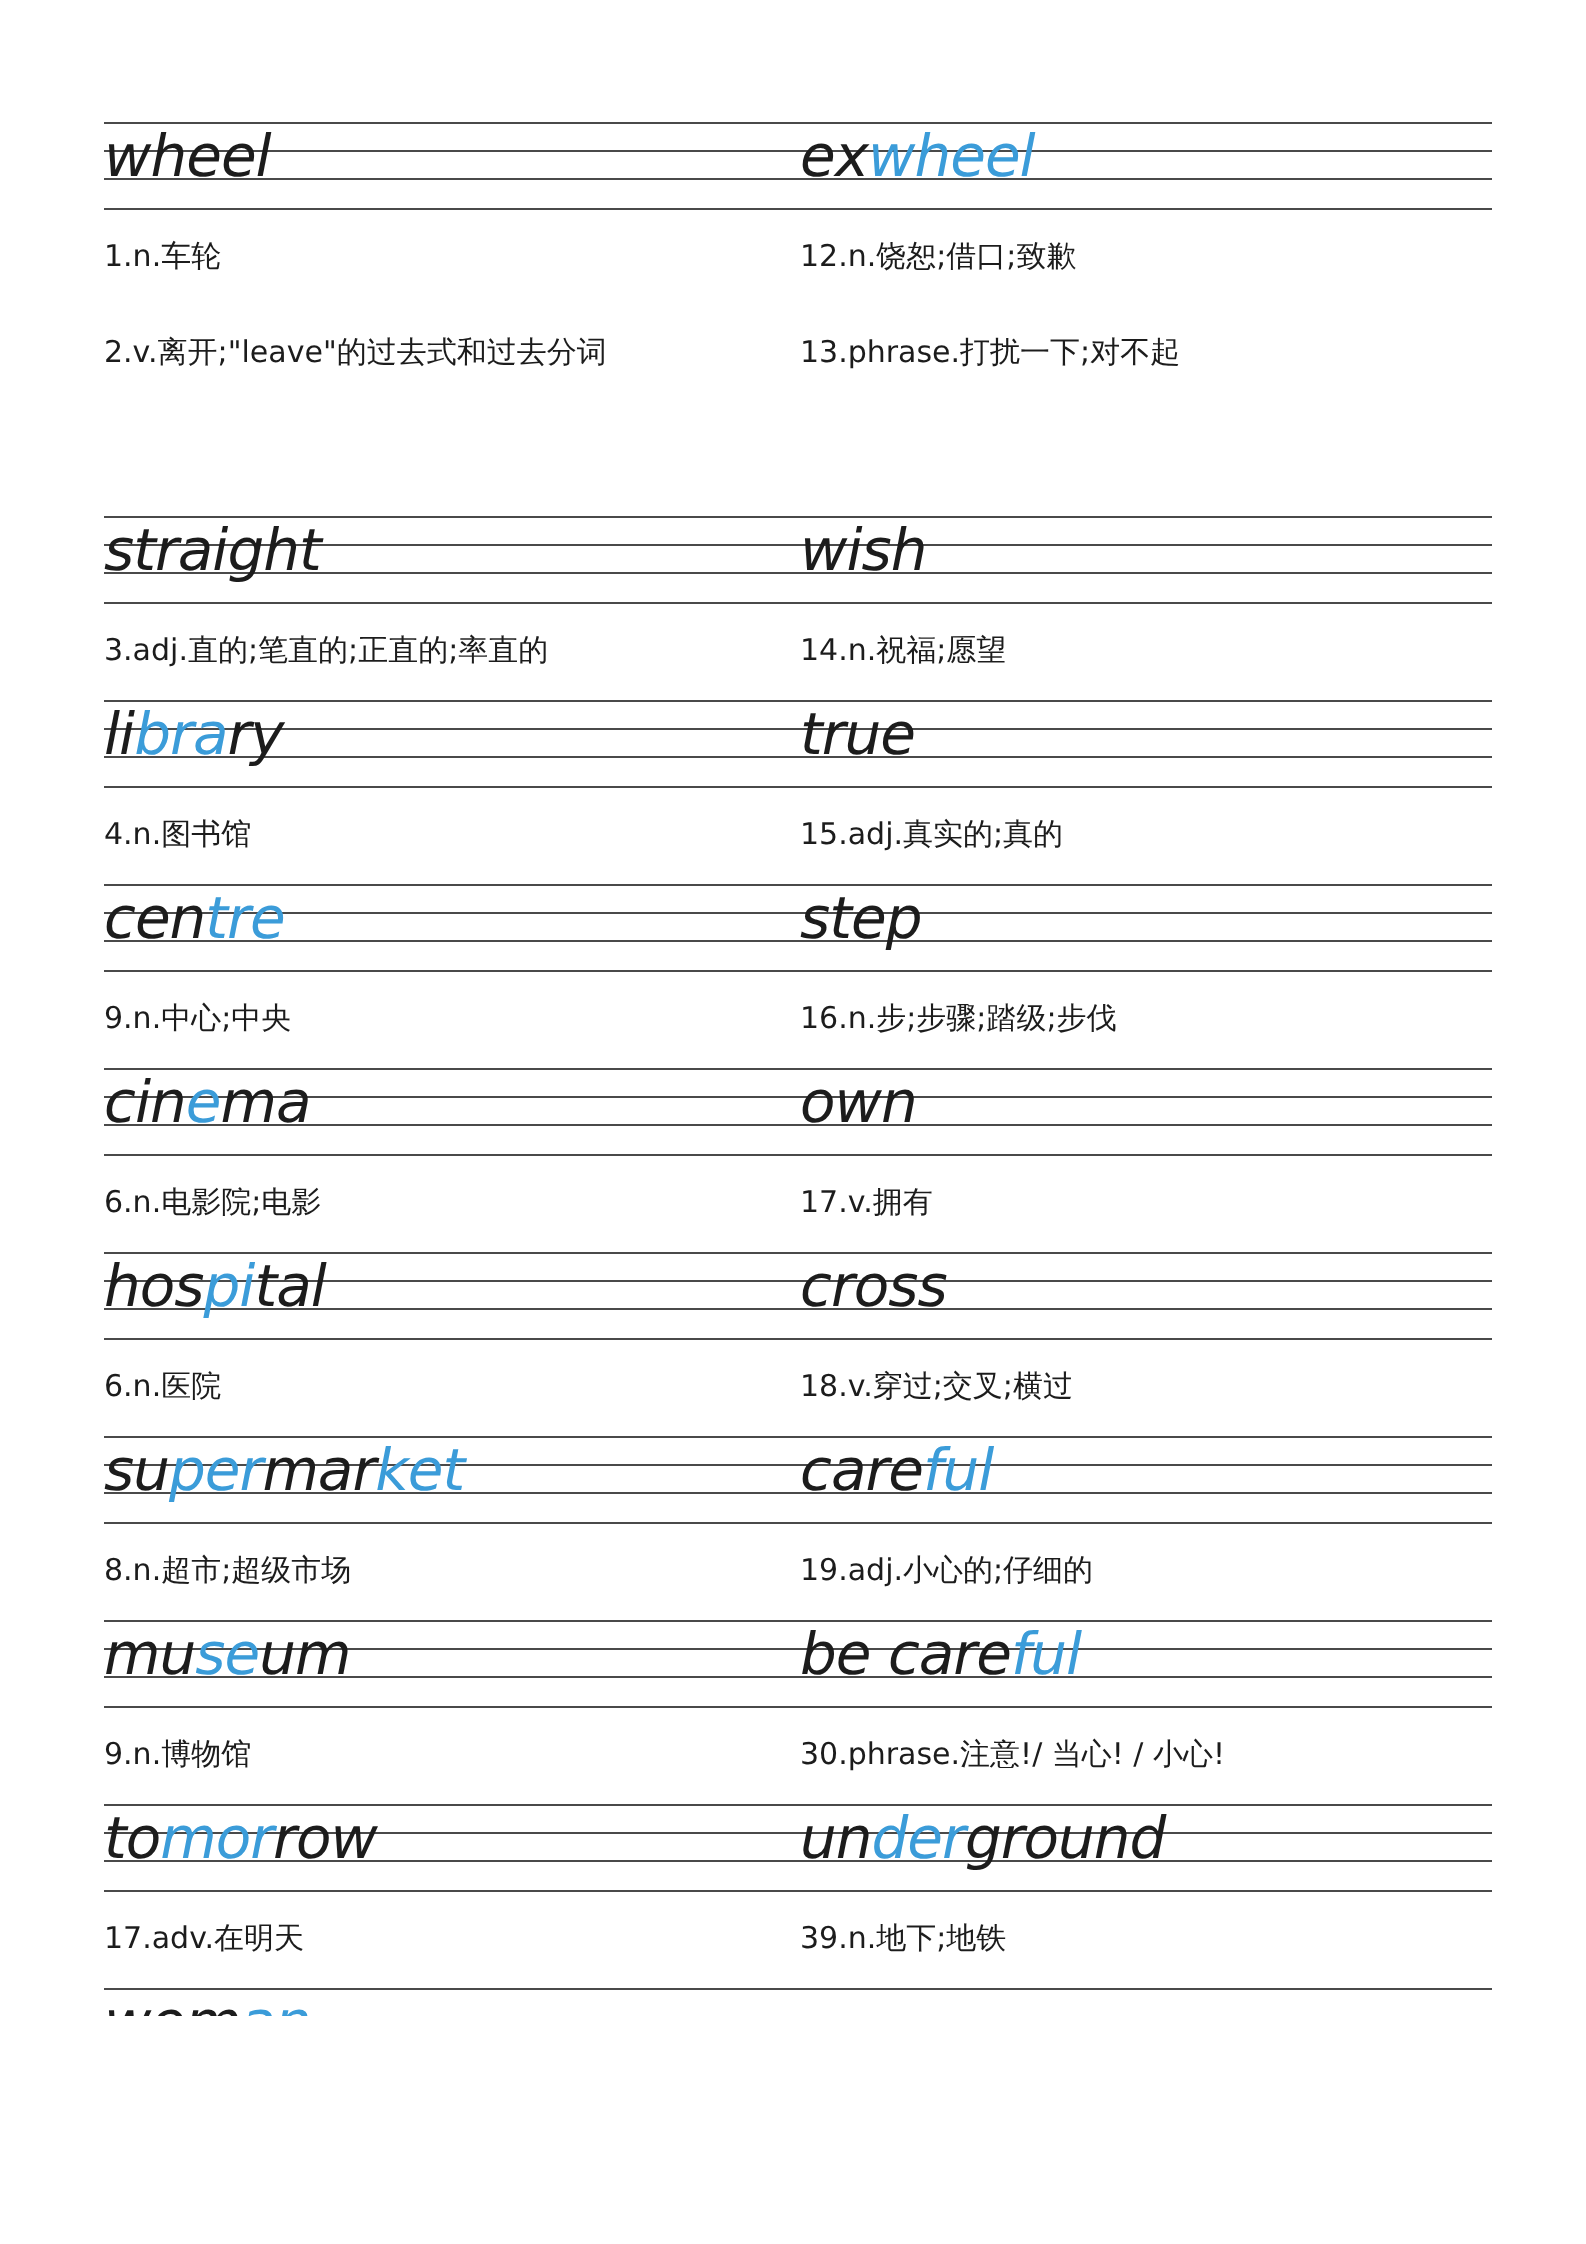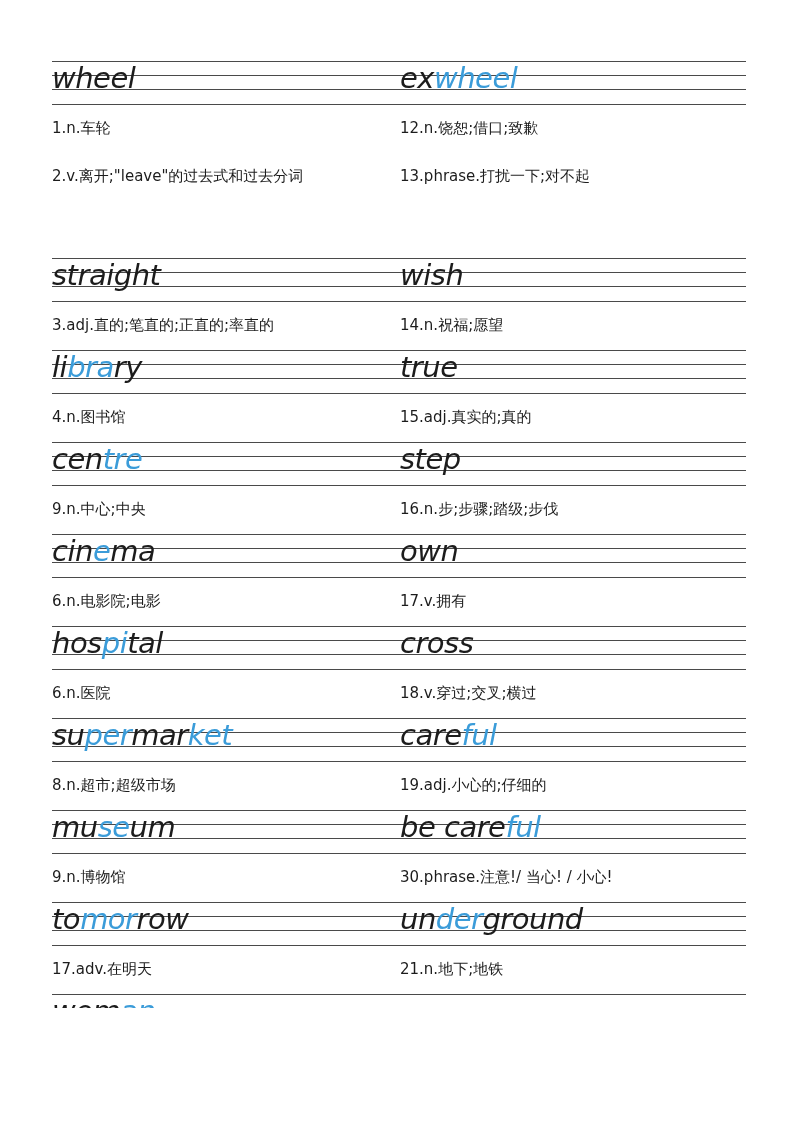--- a/index.html
+++ b/index.html
@@ -208,21 +208,21 @@
     <div class="grid">
       <div class="rule r1"></div>
       <div class="rule r2"></div>
       <div class="rule r3"></div>
       <div class="rule r4"></div>
       <div class="word right-word"><span>un</span><span class="hl">der</span><span>ground</span></div>
       <div class="word left-word"><span>to</span><span class="hl">mor</span><span>row</span></div>
     </div>
     <div class="defs">
       <div class="def left-def">17.adv.在明天</div>
-      <div class="def right-def">21.n.地下;地铁</div>
+      <div class="def right-def">39.n.地下;地铁</div>
     </div>
   </div>
 
   <div class="row">
     <div class="grid">
       <div class="rule r1"></div>
       <div class="rule r2"></div>
       <div class="rule r3"></div>
       <div class="rule r4"></div>
       <div class="word left-word"><span>wom</span><span class="hl">an</span></div>

